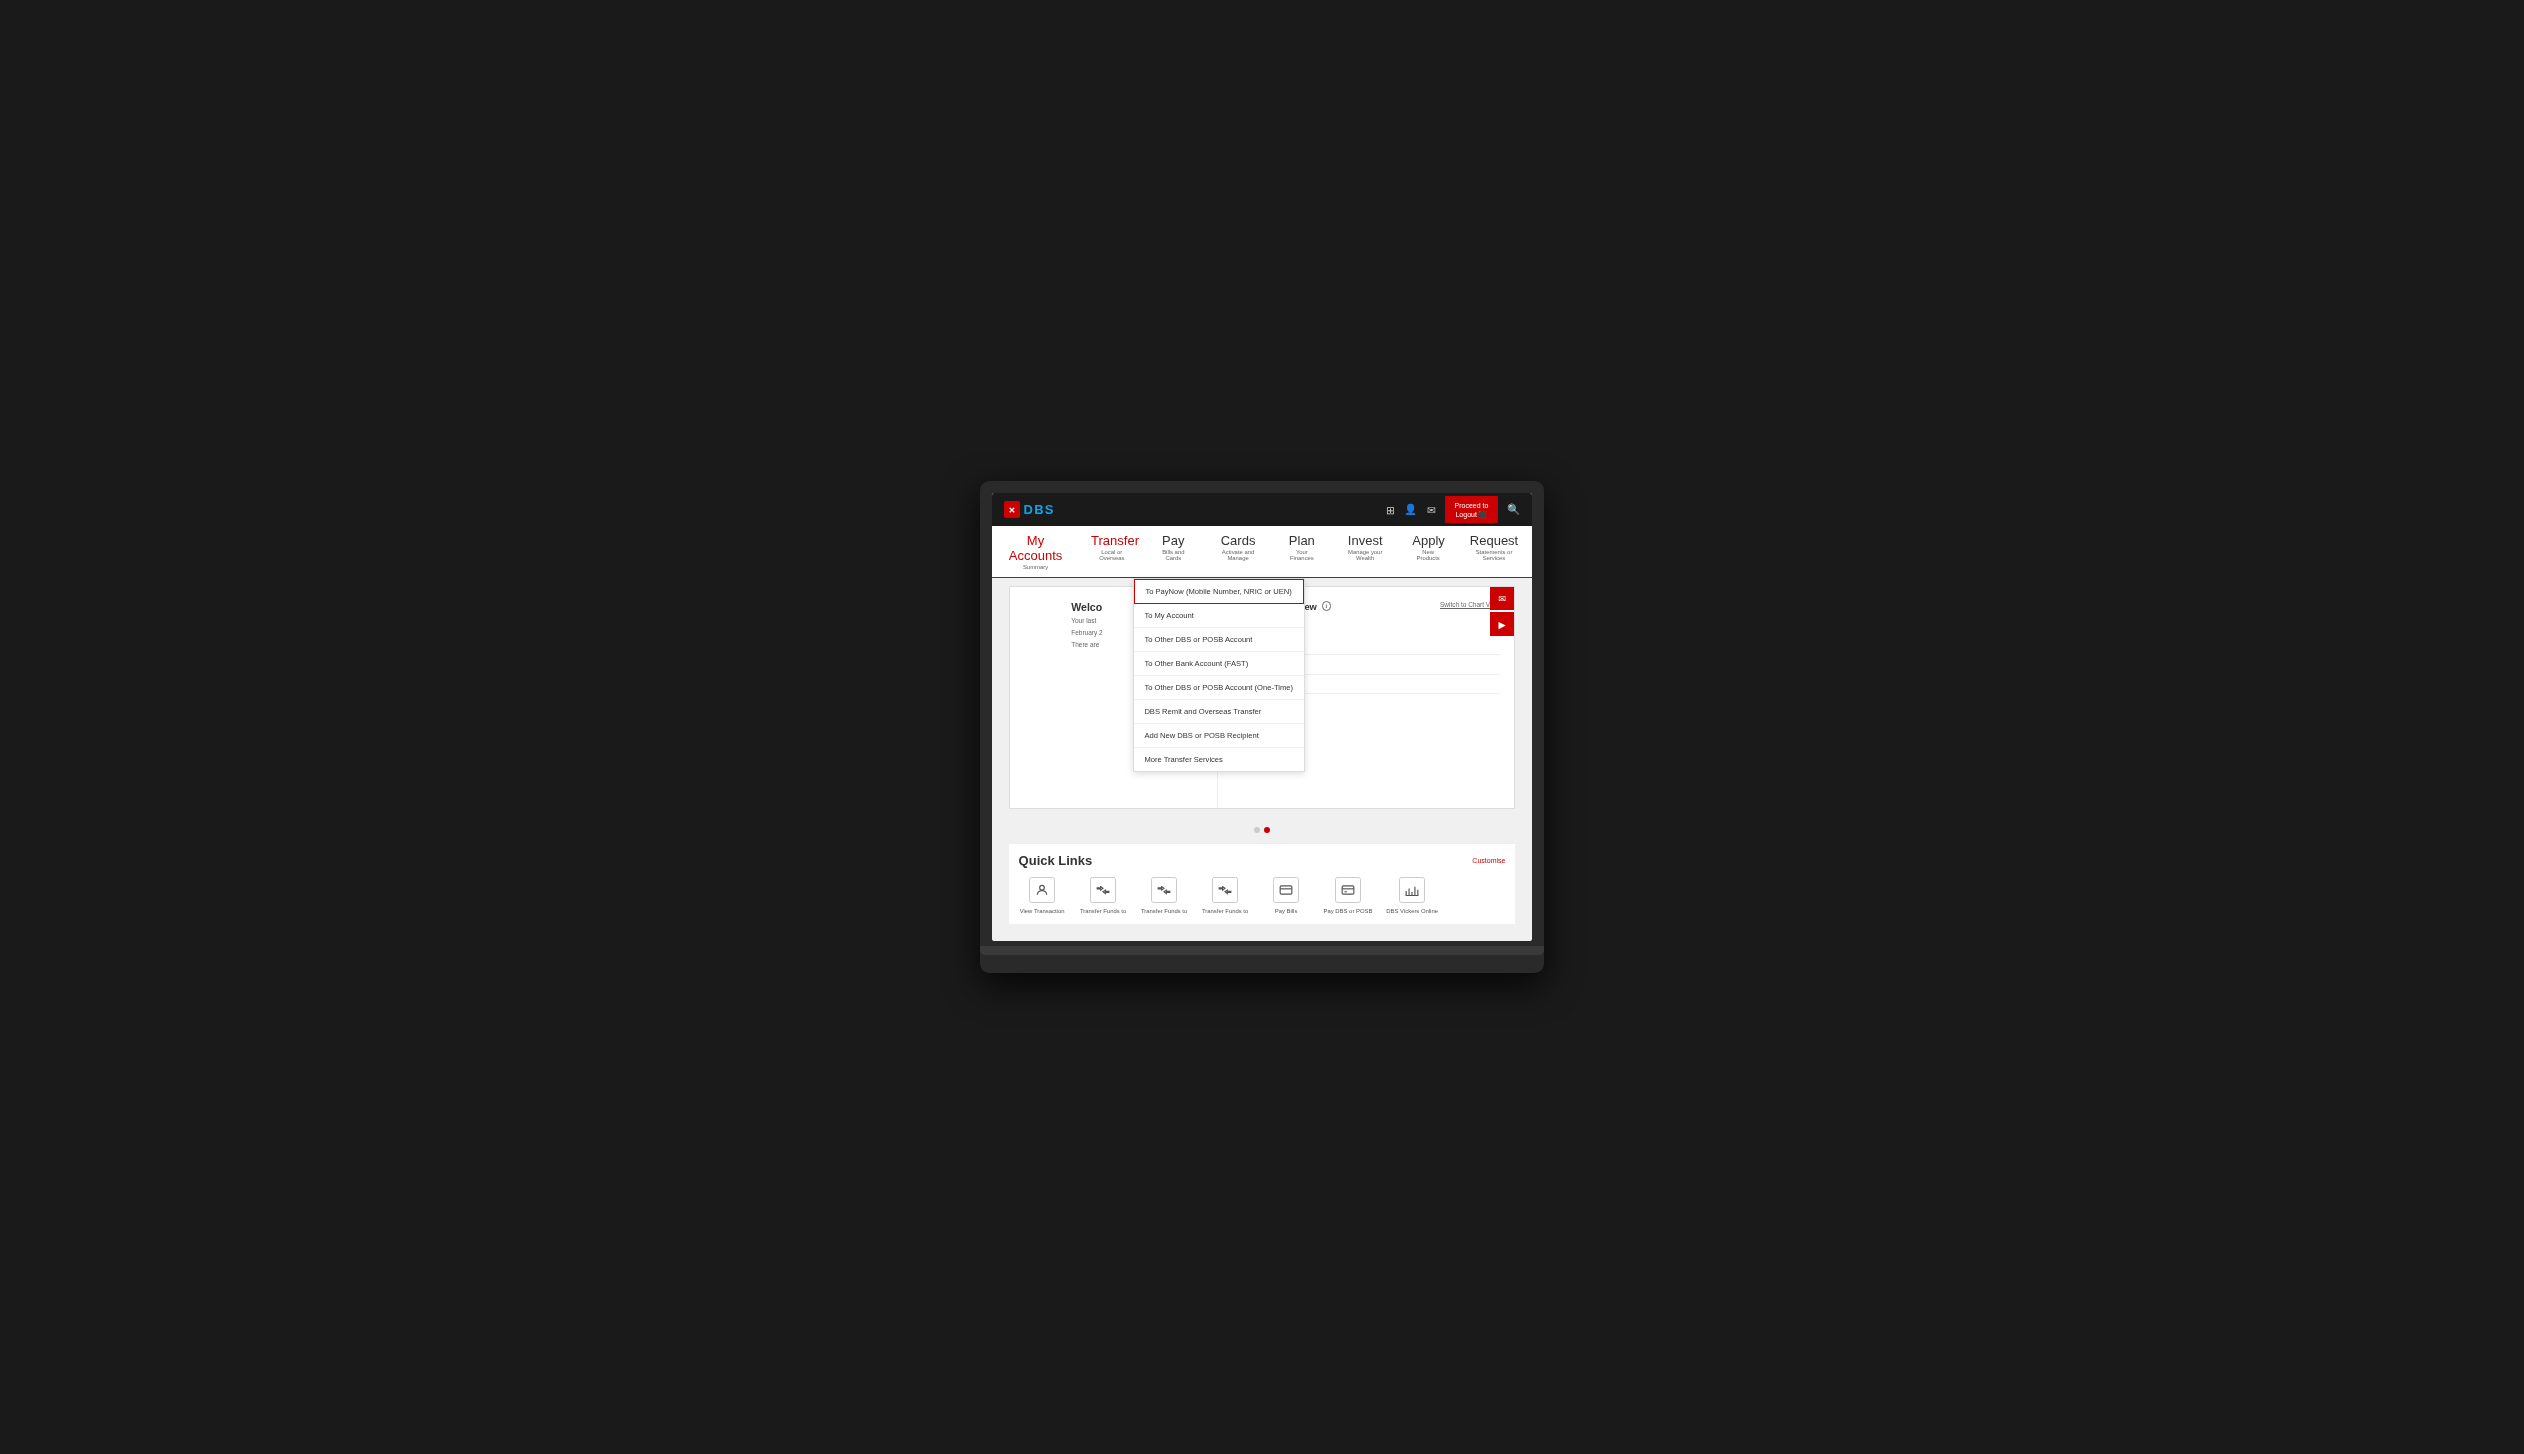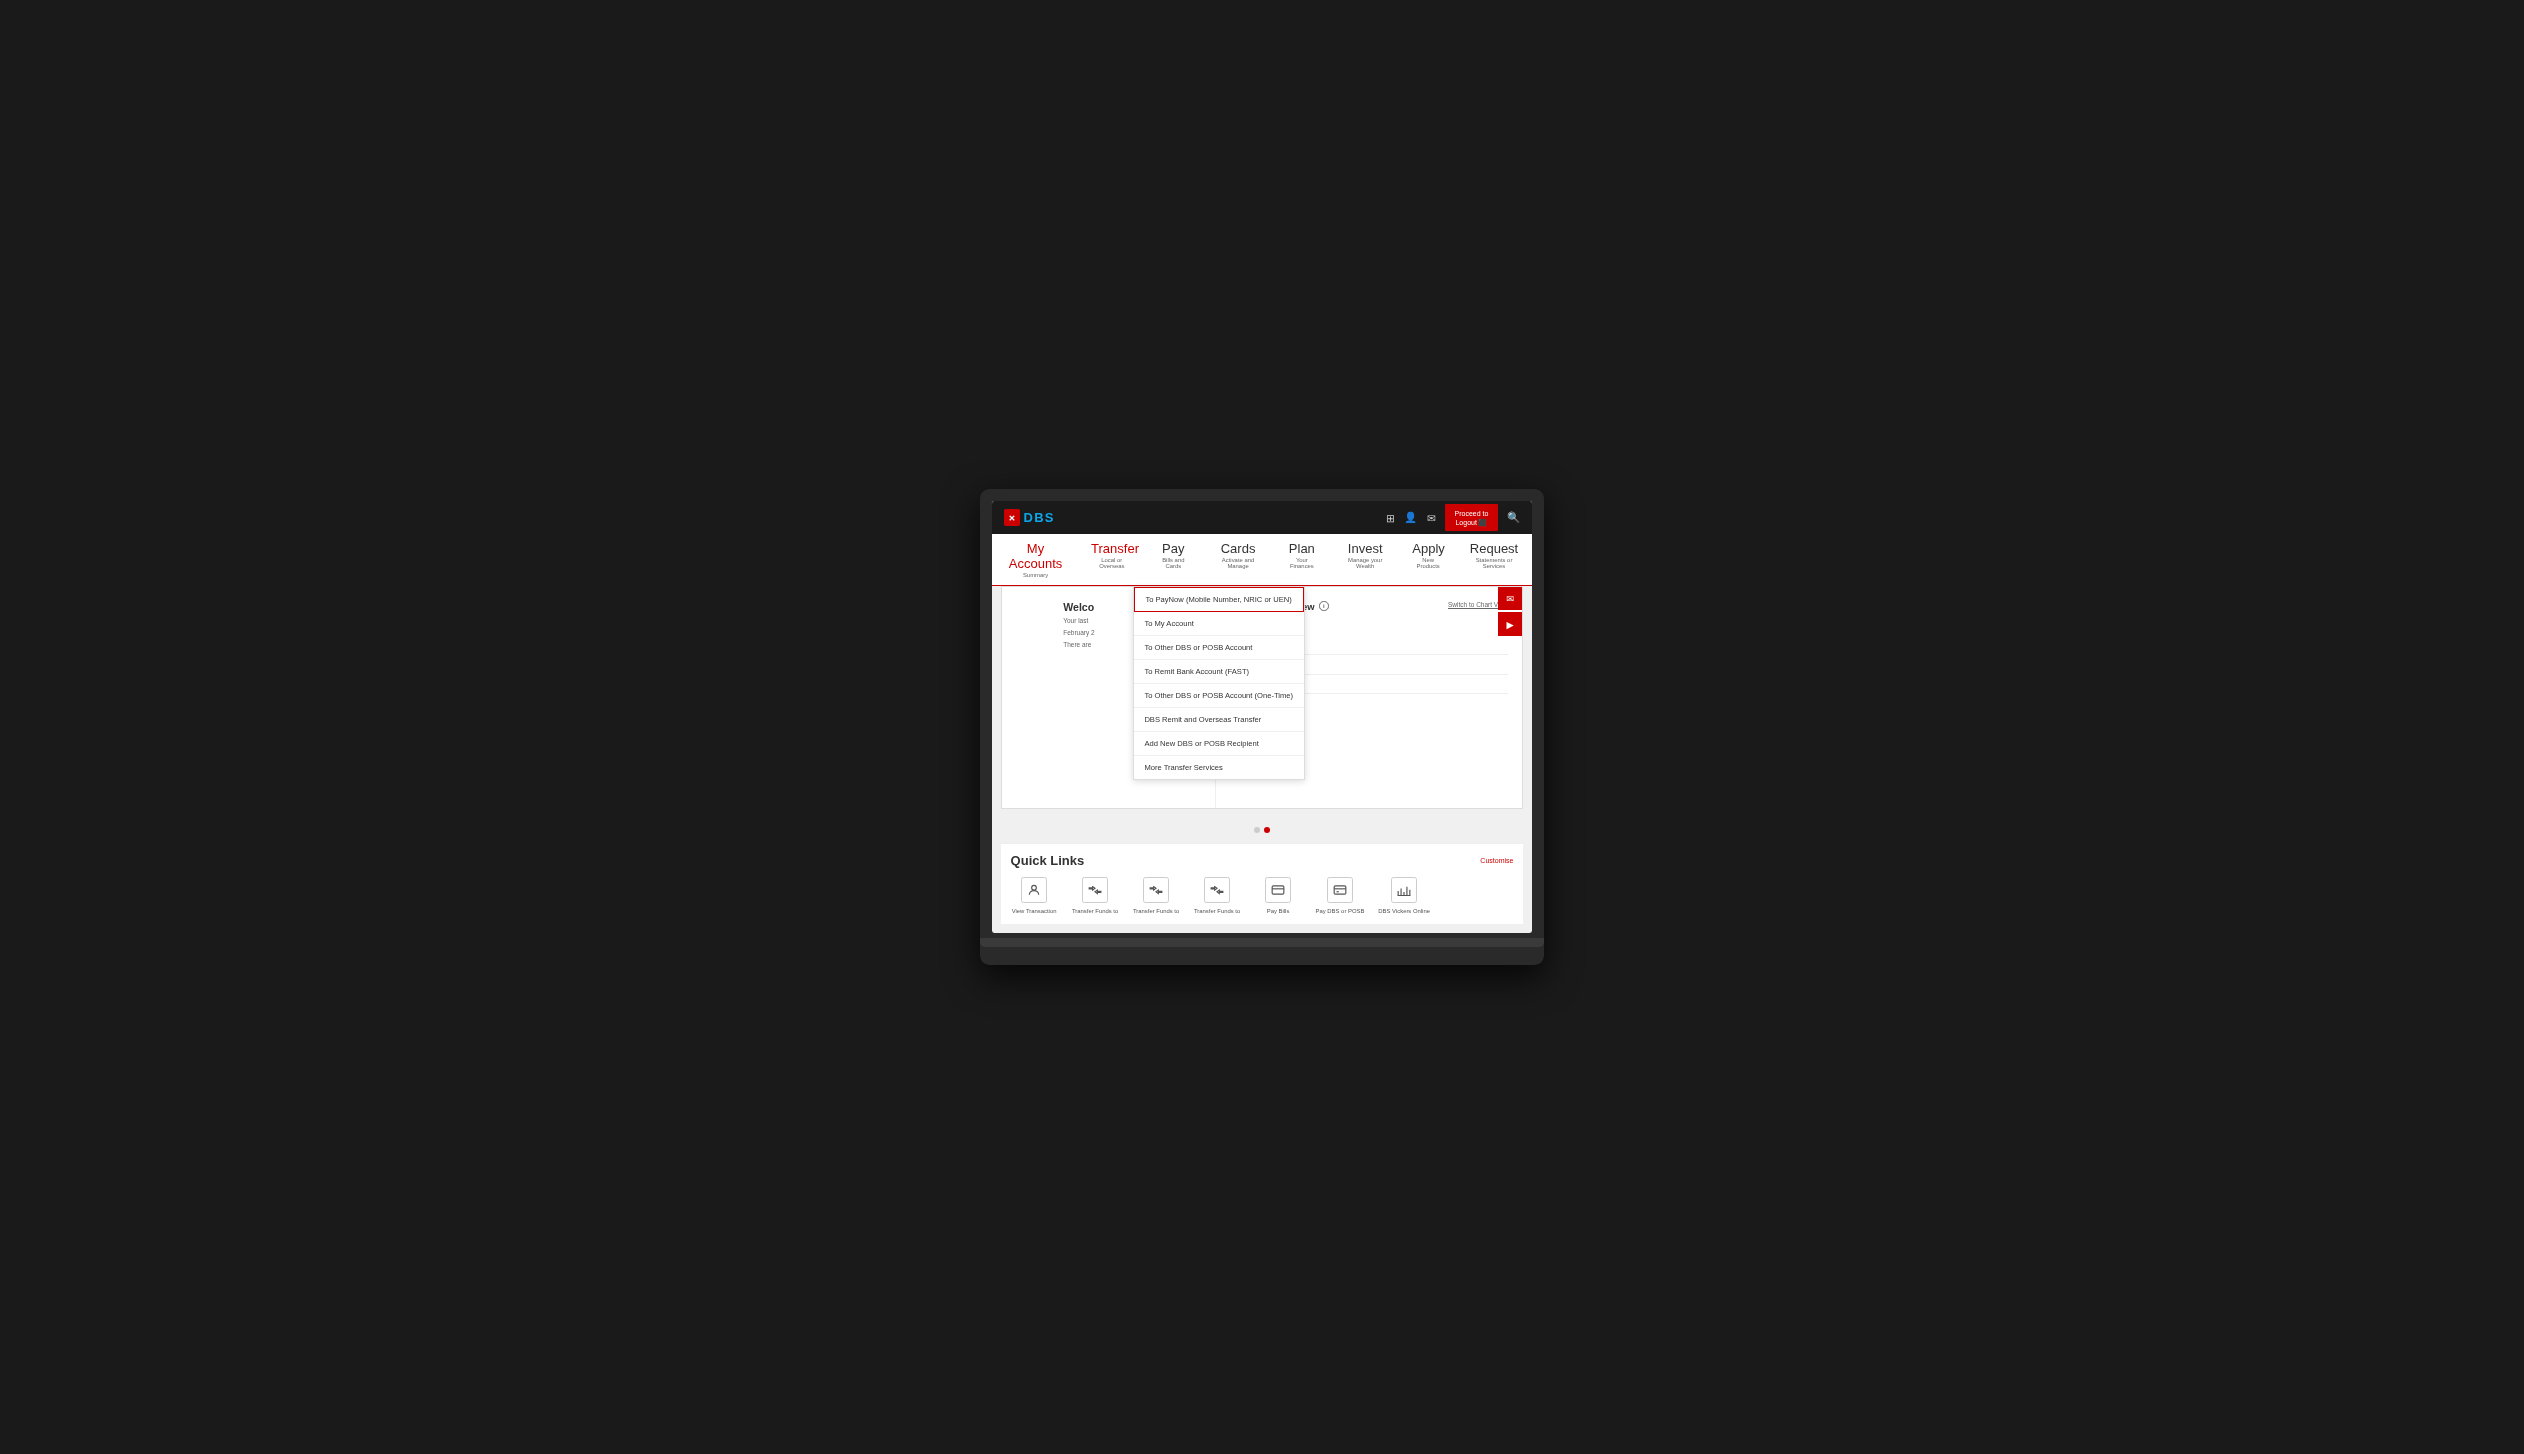--- a/index.html
+++ b/index.html
@@ -115,21 +115,21 @@
       font-size: 5.9px;
       color: #666;
       margin-top: 1.2px;
     }
     .nav-item.transfer-active .nav-main {
       color: #cc0000;
     }
     
     .content {
       background: #f0f0f0;
-      padding: 0;
+      padding: 8px;
       position: relative;
     }
     
     .dropdown-menu {
       position: absolute;
       top: 0;
       left: 141px;
       background: white;
       border: 0.6px solid #ddd;
       box-shadow: 0 2.4px 7px rgba(0,0,0,0.15);
@@ -380,21 +380,21 @@
         <div class="nav-sub">Statements or Services</div>
       </div>
     </div>
 
     <div class="content">
 
       <div class="dropdown-menu">
         <div class="dropdown-item highlighted">To PayNow (Mobile Number, NRIC or UEN)</div>
         <div class="dropdown-item">To My Account</div>
         <div class="dropdown-item">To Other DBS or POSB Account</div>
-        <div class="dropdown-item">To Remit Bank Account (FAST)</div>
+        <div class="dropdown-item">To Other Bank Account (FAST)</div>
         <div class="dropdown-item">To Other DBS or POSB Account (One-Time)</div>
         <div class="dropdown-item">DBS Remit and Overseas Transfer</div>
         <div class="dropdown-item">Add New DBS or POSB Recipient</div>
         <div class="dropdown-item">More Transfer Services</div>
       </div>
 
       <div class="main-area">
 
         <div class="left-panel">
           <div class="welcome-title">Welco</div>

